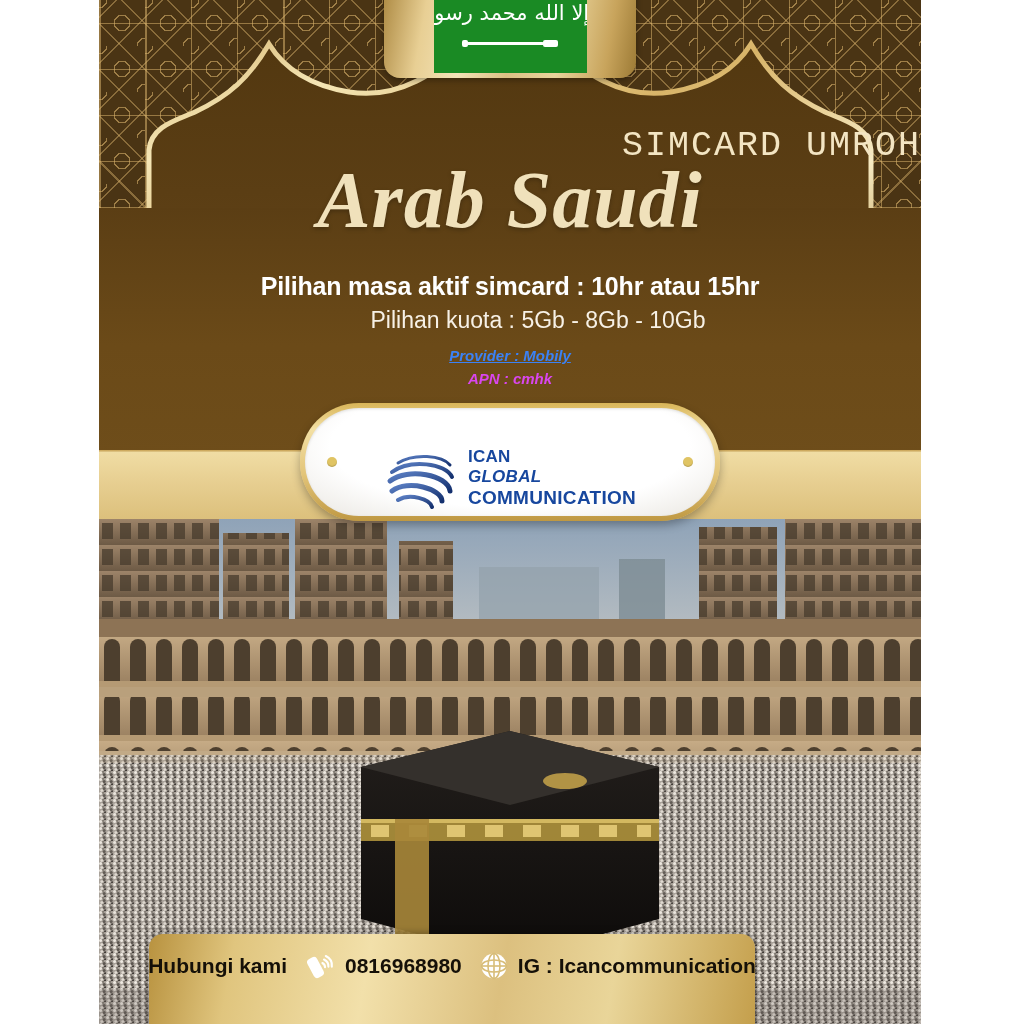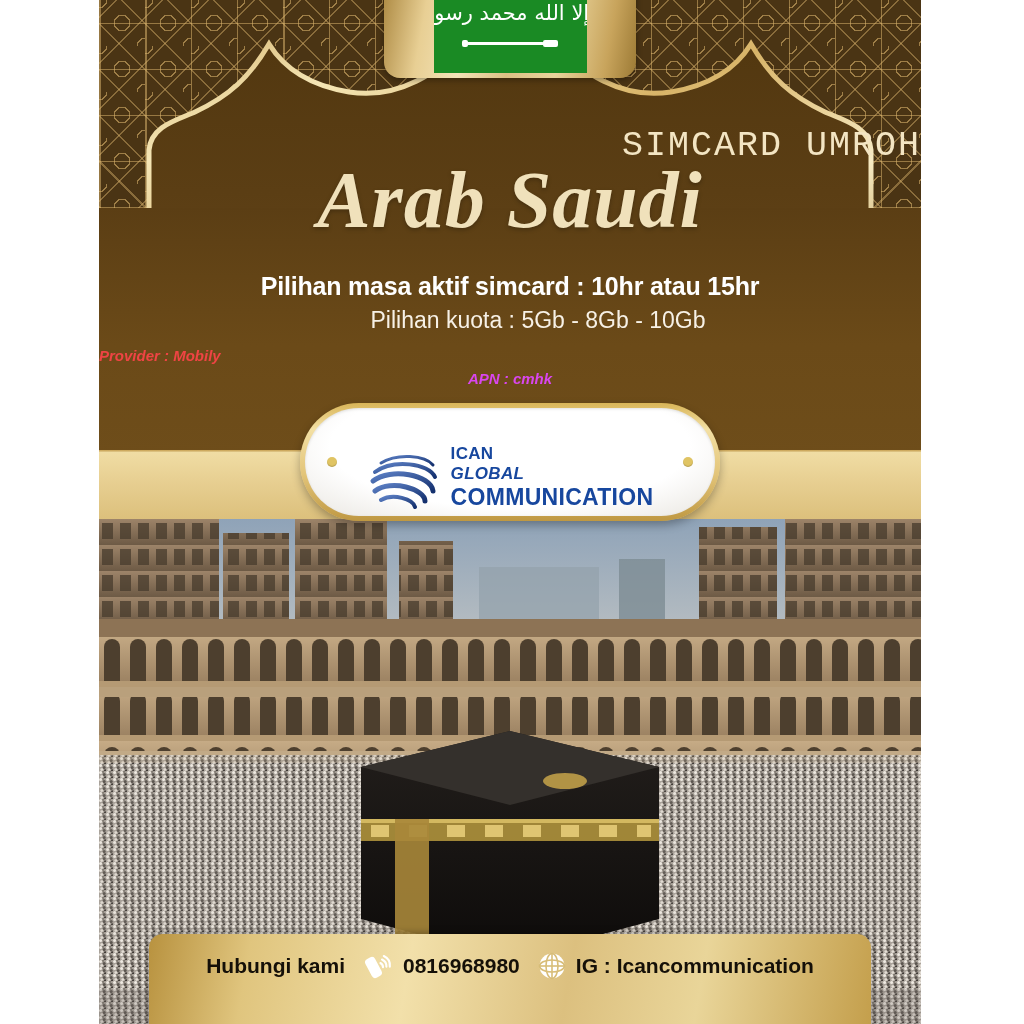--- a/index.html
+++ b/index.html
@@ -90,23 +90,24 @@
     font-family:"Liberation Sans",sans-serif;font-weight:700;font-size:25px;
     color:#ffffff;letter-spacing:-.2px;
   }
   .line-reg{
     position:absolute;left:0;top:307px;width:100%;text-align:center;
     font-family:"Liberation Sans",sans-serif;font-weight:400;font-size:23px;
     color:#f7f1e6;
     padding-left:28px;
   }
   .line-sm1{
-    position:absolute;left:0;top:347px;width:100%;text-align:left;
+    position:absolute;left:0;top:347px;width:100%;text-align:center;
     font-family:"Liberation Sans",sans-serif;font-weight:700;font-style:italic;font-size:15px;
-    color:#ef4444;
+    color:#3b82f6;
+    text-decoration:underline;
   }
   .line-sm2{
     position:absolute;left:0;top:370px;width:100%;text-align:center;
     font-family:"Liberation Sans",sans-serif;font-weight:700;font-style:italic;font-size:15px;
     color:#d946ef;
   }
 
   
   .gold-band{
     position:absolute;left:0;top:452px;width:100%;height:67px;
@@ -132,32 +133,32 @@
     box-shadow:inset 0 1px 3px rgba(0,0,0,.12);
   }
   .dot{position:absolute;top:50%;transform:translateY(-50%);width:10px;height:10px;border-radius:50%;
     background:#e0c463;box-shadow:inset 0 -1px 1px rgba(0,0,0,.18);}
   .dot.l{left:22px;} .dot.r{right:22px;}
   .logo-lockup{display:flex;align-items:center;gap:10px;margin-top:32px;}
   .logo-text{font-family:"Liberation Sans",sans-serif;font-weight:700;font-size:17px;
     color:#17479e;line-height:1.18;letter-spacing:.3px;}
   .logo-text .l1{font-size:17px;}
   .logo-text .l2{font-size:17px;font-style:italic;}
-  .logo-text .l3{font-size:23px;}
+  .logo-text .l3{font-size:19px;}
 
   
   .photo{
     position:absolute;left:0;top:519px;width:100%;height:505px;overflow:hidden;
     background:#2a2a2c;
   }
   .photo svg{display:block;width:100%;height:100%;}
 
   
   .footer{
-    position:absolute;left:50px;top:934px;width:722px;height:90px;
+    position:absolute;left:50px;top:934px;width:606px;height:90px;
     border-radius:14px 14px 0 0;
     background:linear-gradient(100deg,#b8923f 0%,#e0c57e 14%,#f2e0aa 36%,#dcc07f 58%,#e9d599 76%,#c49f4c 100%);
     box-shadow:0 -2px 6px rgba(0,0,0,.25);
   }
   .footer-row{
     position:absolute;left:0;top:17px;width:100%;
     display:flex;align-items:center;justify-content:center;gap:18px;
     font-family:"Liberation Sans",sans-serif;font-weight:700;font-size:21px;color:#151008;
   }
   .f-item{display:flex;align-items:center;gap:10px;white-space:nowrap;}

